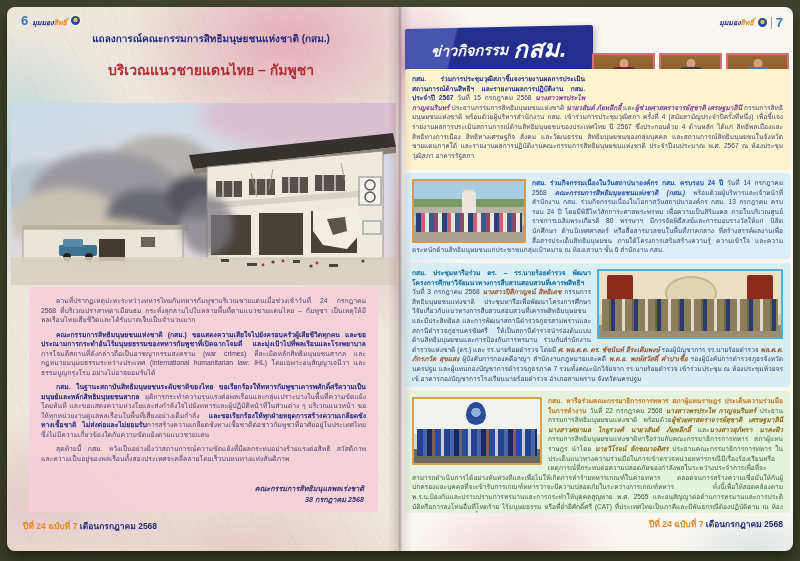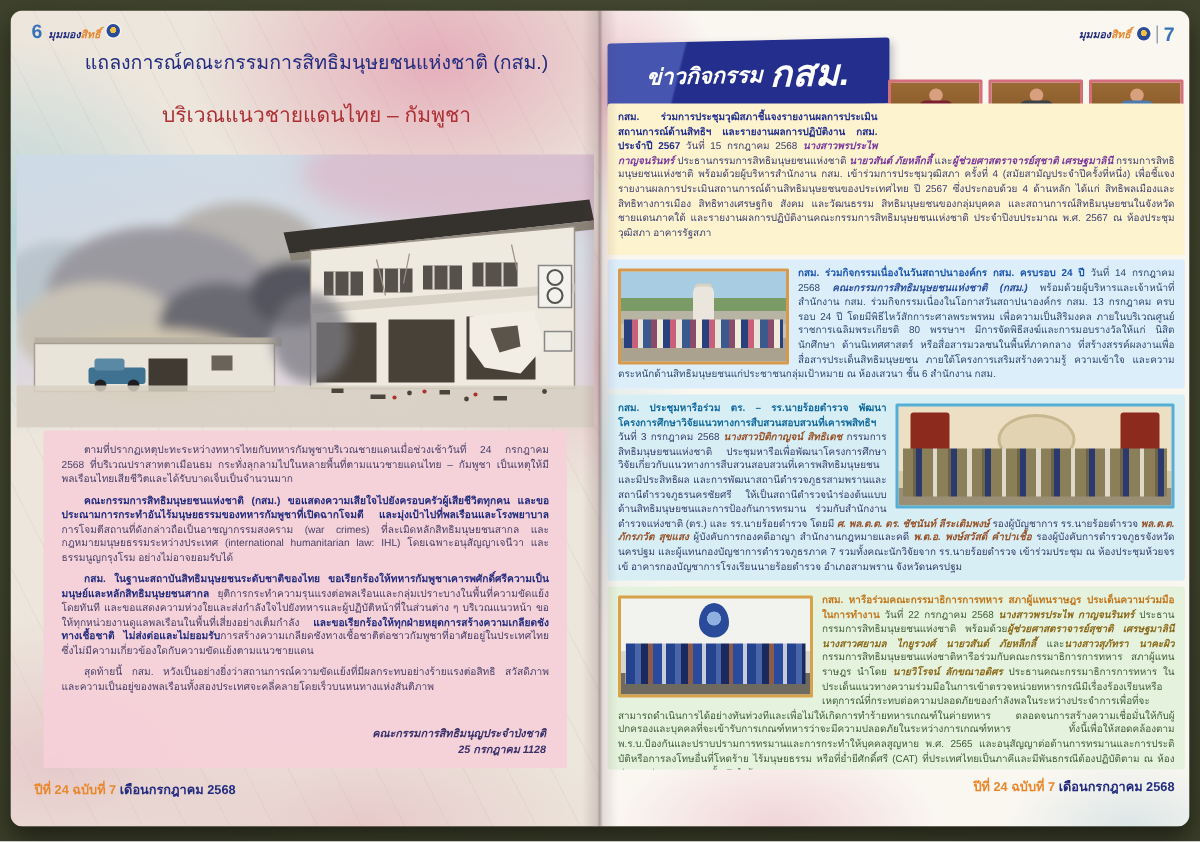--- a/index.html
+++ b/index.html
@@ -17,23 +17,23 @@
       radial-gradient(ellipse 55% 25% at 8% 92%, rgba(222,158,176,.40), transparent 70%),
       radial-gradient(ellipse 60% 20% at 60% 100%, rgba(222,148,168,.35), transparent 70%),
       repeating-linear-gradient(63deg, rgba(120,100,90,.05) 0 1px, transparent 1px 26px),
       #ece6dc;}
   .pl-header{position:absolute;left:14px;top:6px;display:flex;align-items:baseline;gap:4px;}
   .page-num-left{font-size:13px;font-weight:bold;color:#3a72b8;}
   .brand{font-size:7px;font-weight:bold;font-style:italic;}
   .brand .b1{color:#232c7e;} .brand .b2{color:#e8872c;}
   .logo-dot{width:9px;height:9px;border-radius:50%;background:radial-gradient(circle at 50% 45%, #f0c040 0 30%, #2a4a9a 32% 100%);align-self:center;box-shadow:0 0 0 1px rgba(255,255,255,.5);}
   .pl-title{position:absolute;left:28px;top:24px;width:352px;text-align:center;}
-  .t1{font-size:13px;font-weight:normal;color:#232c7e;margin:0 0 2px;text-align:center;}
+  .t1{font-size:10px;font-weight:bold;color:#232c7e;margin:0 0 2px;text-align:center;}
   .t2{font-size:15.5px;font-weight:bold;color:#ac3034;margin:0 0 1px;line-height:18px;}
-  .t3,.t4{font-size:14px;font-weight:normal;color:#ac3034;margin:16px;line-height:17px;}
+  .t3,.t4{font-size:14px;font-weight:bold;color:#ac3034;margin:16px;line-height:17px;}
   .illustration{position:absolute;left:4px;top:96px;}
   .pink-box{position:absolute;left:22px;top:280px;width:349px;height:225px;background:rgba(245,208,216,.93);padding:9px 12px 8px;box-sizing:border-box;overflow:hidden;border-radius:2px;}
   .pink-box p{margin:0 0 5px;font-size:6.8px;line-height:9.5px;color:#49416a;text-indent:15px;text-align:justify;}
   .pink-box .seg-b{font-weight:bold;color:#232c7e;}
   .signature{position:absolute;right:14px;bottom:7px;text-align:right;font-size:7.2px;line-height:10.5px;font-weight:bold;font-style:italic;color:#39306a;}
   .pl-footer{position:absolute;left:16px;bottom:18px;font-size:8.5px;font-weight:bold;}
   .f1{color:#e8872c;} .f2{color:#232c7e;}
 
   
   .page-right{position:absolute;left:393px;top:0;width:393px;height:544px;border-radius:0 8px 8px 0;overflow:hidden;
@@ -199,22 +199,22 @@
           <circle cx="272" cy="158" r="1.4" fill="#b03030"></circle>
           <circle cx="306" cy="160" r="1.4" fill="#b03030"></circle>
       </svg>
 
       <div class="pink-box">
         <p><span class="seg-t">ตามที่ปรากฏเหตุปะทะระหว่างทหารไทยกับทหารกัมพูชาบริเวณชายแดนเมื่อช่วงเช้าวันที่ 24 กรกฎาคม 2568 ที่บริเวณปราสาทตาเมือนธม กระทั่งลุกลามไปในหลายพื้นที่ตามแนวชายแดนไทย – กัมพูชา เป็นเหตุให้มีพลเรือนไทยเสียชีวิตและได้รับบาดเจ็บเป็นจำนวนมาก</span></p>
         <p><span class="seg-b">คณะกรรมการสิทธิมนุษยชนแห่งชาติ (กสม.) ขอแสดงความเสียใจไปยังครอบครัวผู้เสียชีวิตทุกคน และขอประณามการกระทำอันไร้มนุษยธรรมของทหารกัมพูชาที่เปิดฉากโจมตี และมุ่งเป้าไปที่พลเรือนและโรงพยาบาล </span><span class="seg-t">การโจมตีสถานที่ดังกล่าวถือเป็นอาชญากรรมสงคราม (war crimes) ที่ละเมิดหลักสิทธิมนุษยชนสากล และกฎหมายมนุษยธรรมระหว่างประเทศ (international humanitarian law: IHL) โดยเฉพาะอนุสัญญาเจนีวา และธรรมนูญกรุงโรม อย่างไม่อาจยอมรับได้</span></p>
         <p><span class="seg-b">กสม. ในฐานะสถาบันสิทธิมนุษยชนระดับชาติของไทย ขอเรียกร้องให้ทหารกัมพูชาเคารพศักดิ์ศรีความเป็นมนุษย์และหลักสิทธิมนุษยชนสากล </span><span class="seg-t">ยุติการกระทำความรุนแรงต่อพลเรือนและกลุ่มเปราะบางในพื้นที่ความขัดแย้งโดยทันที และขอแสดงความห่วงใยและส่งกำลังใจไปยังทหารและผู้ปฏิบัติหน้าที่ในส่วนต่าง ๆ บริเวณแนวหน้า ขอให้ทุกหน่วยงานดูแลพลเรือนในพื้นที่เสี่ยงอย่างเต็มกำลัง </span><span class="seg-b">และขอเรียกร้องให้ทุกฝ่ายหยุดการสร้างความเกลียดชังทางเชื้อชาติ ไม่ส่งต่อและไม่ยอมรับ</span><span class="seg-t">การสร้างความเกลียดชังทางเชื้อชาติต่อชาวกัมพูชาที่อาศัยอยู่ในประเทศไทย ซึ่งไม่มีความเกี่ยวข้องใดกับความขัดแย้งตามแนวชายแดน</span></p>
         <p><span class="seg-t">สุดท้ายนี้ กสม. หวังเป็นอย่างยิ่งว่าสถานการณ์ความขัดแย้งที่มีผลกระทบอย่างร้ายแรงต่อสิทธิ สวัสดิภาพ และความเป็นอยู่ของพลเรือนทั้งสองประเทศจะคลี่คลายโดยเร็วบนหนทางแห่งสันติภาพ</span></p>
         <div class="signature">
-          <div>คณะกรรมการสิทธิมนุญประจำป่งชาติ</div>
-          <div>25 กรกฎาคม 1128</div>
+          <div>คณะกรรมการสิทธิมนุแลพลเร่งชาติ</div>
+          <div>38 กรกฎาคม 2568</div>
         </div>
       </div>
 
       <div class="pl-footer">
         <span class="f1">ปีที่ 24 ฉบับที่ 7</span>
         <span class="f2">เดือนกรกฎาคม 2568</span>
       </div>
     </div>
 
     <div class="page-right">

